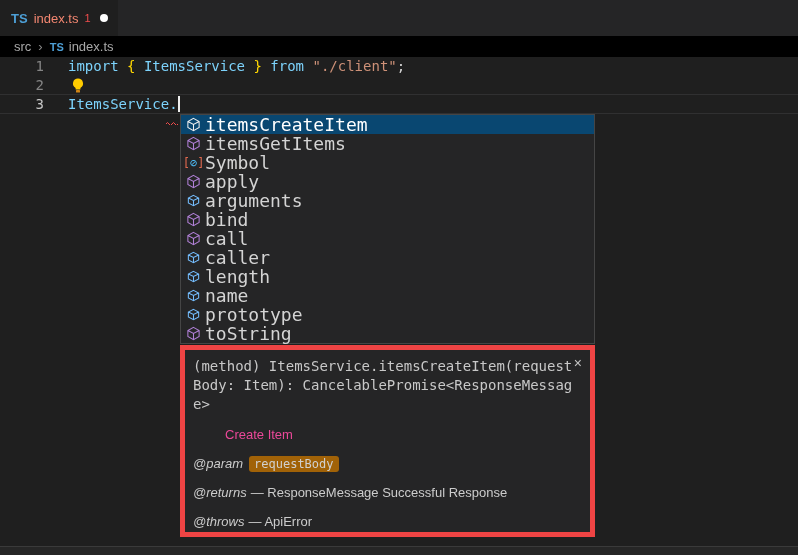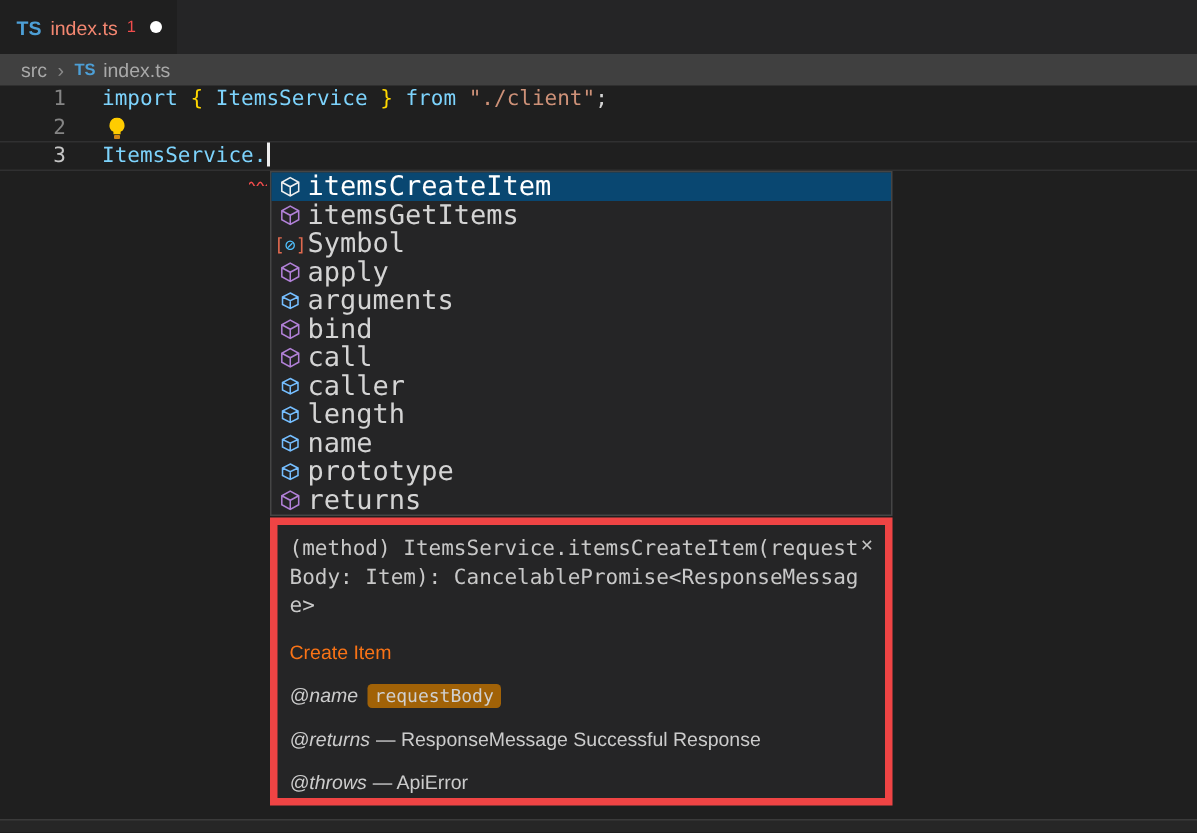--- a/index.html
+++ b/index.html
@@ -9,21 +9,21 @@
   
   .tabbar{position:absolute;left:0;top:0;width:798px;height:36px;background:#252526;}
   .tab{position:absolute;left:0;top:0;width:118px;height:36px;background:#1f1f1f;
        display:flex;align-items:center;padding:0 0 0 11px;box-sizing:border-box;}
   .ts-icon{font-family:"Liberation Sans",sans-serif;font-weight:bold;font-size:13px;color:#4d9fd6;}
   .tab-label{color:#f48771;font-size:13px;margin-left:6px;}
   .tab-count{color:#f14c4c;font-size:11px;margin-left:6px;}
   .dot{width:8px;height:8px;border-radius:50%;background:#ffffff;margin-left:9px;}
 
   
-  .breadcrumb{position:absolute;left:0;top:36px;width:798px;height:21px;background:#404040;
+  .breadcrumb{position:absolute;left:0;top:36px;width:798px;height:21px;background:#000000;
               display:flex;align-items:center;padding-left:14px;box-sizing:border-box;
               font-size:13px;color:#a9a9a9;}
   .breadcrumb .sep{margin:0 7px;color:#8a8a8a;}
   .breadcrumb .ts-icon{font-size:11px;margin-right:5px;}
 
   
   .code-row{position:absolute;left:0;width:798px;height:19px;}
   .lnum{position:absolute;left:0;top:0;width:44px;text-align:right;
         font-family:"DejaVu Sans Mono",monospace;font-size:14px;line-height:19px;color:#858585;}
   .lnum.active{color:#c6c6c6;}
@@ -49,21 +49,21 @@
   .sym-icon{font-family:"DejaVu Sans Mono",monospace;font-size:12px;line-height:16px;}
   .sym-icon .br{color:#e0694f;} .sym-icon .at{color:#4fc1ff;}
 
   
   .docs{position:absolute;left:180px;top:345px;width:415px;height:192px;background:#252526;
         border:5px solid #ef4444;box-sizing:border-box;padding:7px 8px;color:#c8c8c8;}
   .sig{width:384px;font-family:"DejaVu Sans Mono",monospace;font-size:14px;line-height:19px;
        white-space:pre-wrap;word-break:break-all;color:#c8c8c8;}
   .docs-close{position:absolute;top:6px;right:8px;color:#c5c5c5;font-size:14px;
               cursor:pointer;line-height:14px;}
-  .desc{font-size:13px;color:#f97316;margin-top:13px;}
+  .desc{font-size:13px;color:#ec4899;margin-top:13px;margin-left:32px;}
   .tagrow{font-size:13px;margin-top:14px;color:#cccccc;}
   .tagrow .tag{font-style:italic;color:#cccccc;}
   .chip{font-family:"DejaVu Sans Mono",monospace;font-size:12px;background:#a16207;
         color:#d0d0d0;padding:1px 5px;border-radius:3px;margin-left:6px;}
   .tagtext{margin-left:4px;}
 
   
   .bottom-strip{position:absolute;left:0;top:546px;width:798px;height:9px;
                 background:#262626;border-top:1px solid #3a3a3a;box-sizing:border-box;}
 </style>
@@ -205,30 +205,30 @@
           </svg>
         </span>
       <span class="slabel">prototype</span>
     </div>
     <div class="srow">
       <span class="kicon kind-method">
           <svg width="15" height="15" viewBox="0 0 16 16">
             <path d="M8 1.5 L14 4.8 V11.2 L8 14.5 L2 11.2 V4.8 Z M2 4.8 L8 8 L14 4.8 M8 8 V14.5" fill="none" stroke="currentColor" stroke-width="1.1"></path>
           </svg>
         </span>
-      <span class="slabel">returns</span>
+      <span class="slabel">toString</span>
     </div>
   </div>
 
   <div class="docs">
     <div class="sig">(method) ItemsService.itemsCreateItem(requestBody: Item): CancelablePromise&lt;ResponseMessage&gt;</div>
     <span class="docs-close">×</span>
     <div class="desc">Create Item</div>
     <div class="tagrow">
-      <span class="tag">@name</span><span class="chip">requestBody</span>
+      <span class="tag">@param</span><span class="chip">requestBody</span>
     </div>
     <div class="tagrow">
       <span class="tag">@returns</span><span class="tagtext">— ResponseMessage Successful Response</span>
     </div>
     <div class="tagrow">
       <span class="tag">@throws</span><span class="tagtext">— ApiError</span>
     </div>
   </div>
 
   <div class="bottom-strip"></div>

